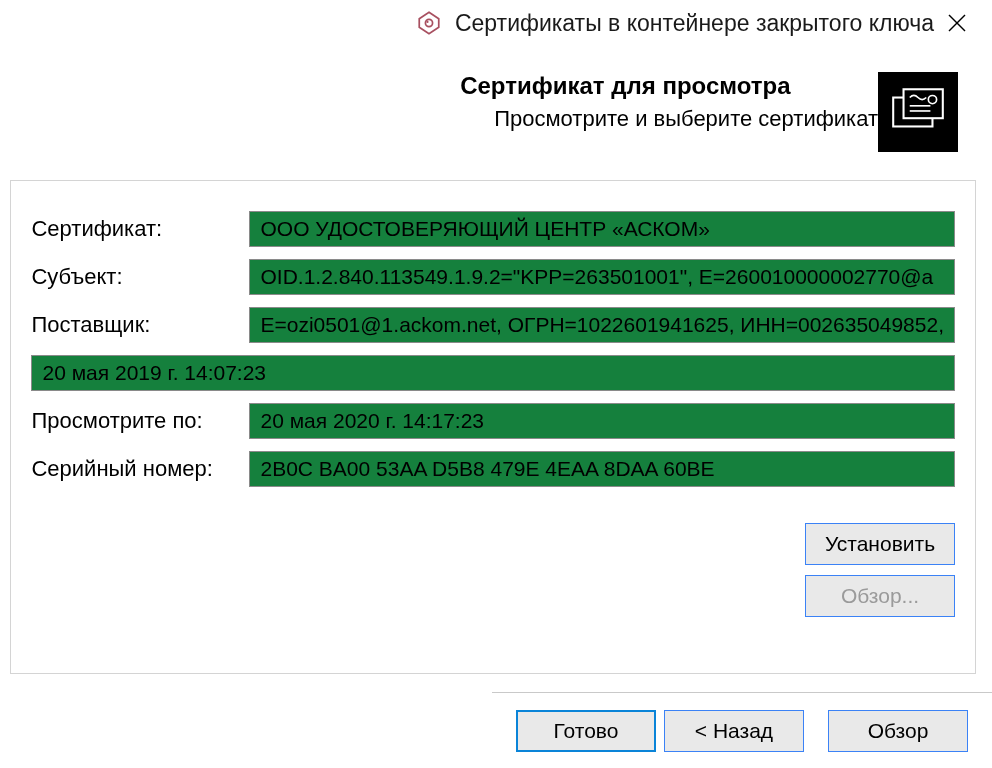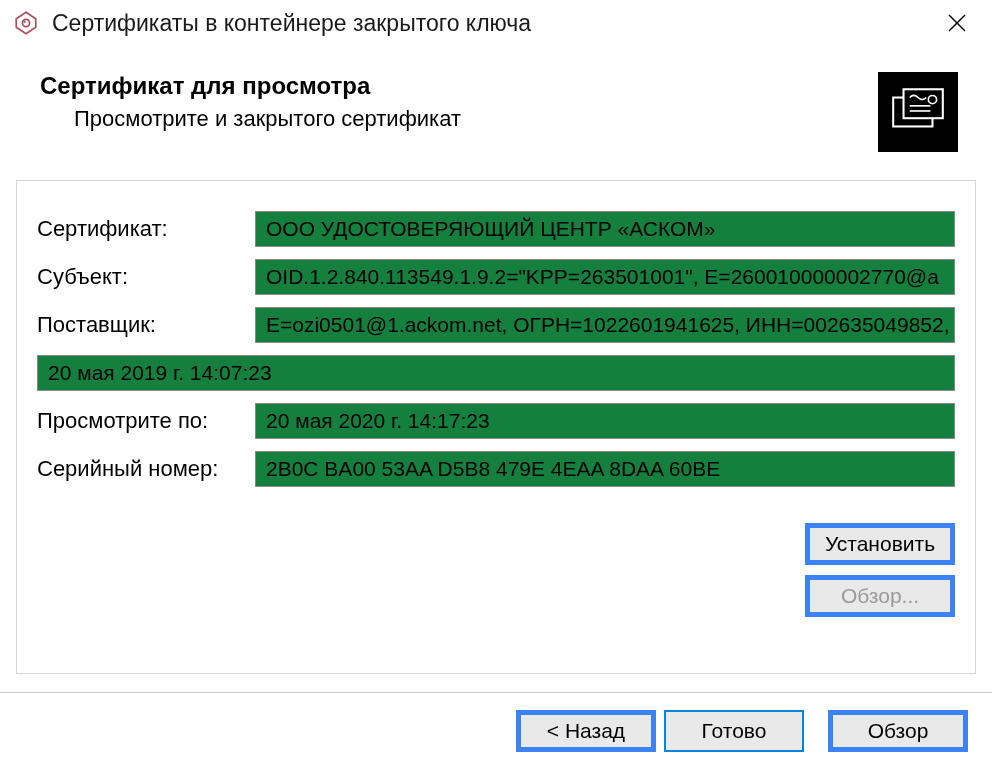--- a/index.html
+++ b/index.html
@@ -9,20 +9,21 @@
       width: 992px;
       height: 768px;
       overflow: hidden;
     }
     .window {
       width: 100%;
       height: 100%;
       background: #ffffff;
       display: flex;
       flex-direction: column;
+      align-items: flex-end;
     }
     .titlebar {
       height: 46px;
       display: flex;
       align-items: center;
       padding: 0 12px;
       background: #ffffff;
     }
     .titlebar-icon {
       width: 28px;
@@ -108,21 +109,21 @@
     }
     .action-row {
       display: flex;
       justify-content: flex-end;
       gap: 14px;
       margin-top: 36px;
     }
     .btn {
       min-width: 150px;
       height: 42px;
-      border: 5px solid #3b82f6;
+      border: 1px solid #3b82f6;
       background: #e9e9e9;
       font-size: 21px;
       color: #000;
       display: flex;
       align-items: center;
       justify-content: center;
       padding: 0 14px;
       cursor: default;
     }
     .btn.disabled {
@@ -172,21 +173,21 @@
       <svg width="20" height="20" viewBox="0 0 20 20">
           <line x1="2" y1="2" x2="18" y2="18" stroke="#000" stroke-width="1.5"></line>
           <line x1="18" y1="2" x2="2" y2="18" stroke="#000" stroke-width="1.5"></line>
         </svg>
     </div>
   </div>
 
   <div class="header-section">
     <div class="header-text">
       <div class="header-title">Сертификат для просмотра</div>
-      <div class="header-subtitle">Просмотрите и закрытого сертификат</div>
+      <div class="header-subtitle">Просмотрите и выберите сертификат</div>
     </div>
     <div class="header-icon">
       <svg viewBox="0 0 60 56">
         <rect x="6" y="14" width="38" height="28" fill="none" stroke="#fff" stroke-width="2"></rect>
         <rect x="16" y="6" width="38" height="28" fill="#000" stroke="#fff" stroke-width="2"></rect>
         <circle cx="44" cy="16" r="4" fill="none" stroke="#fff" stroke-width="1.6"></circle>
         <path d="M 22 14 q 4 -4 8 0 t 8 0" fill="none" stroke="#fff" stroke-width="1.6"></path>
         <line x1="22" y1="22" x2="42" y2="22" stroke="#fff" stroke-width="1.6"></line>
         <line x1="22" y1="27" x2="42" y2="27" stroke="#fff" stroke-width="1.6"></line>
       </svg>
@@ -228,19 +229,19 @@
       <div class="btn">Установить</div>
     </div>
     <div class="obzor-row">
       <div class="btn disabled">Обзор...</div>
     </div>
 
   </div>
 
   <div class="footer">
     <div style="display:flex; gap:8px;">
+      <div class="btn default-btn">Готово</div>
       <div class="btn">&lt; Назад</div>
-      <div class="btn default-btn">Готово</div>
     </div>
     <div class="btn">Обзор</div>
   </div>
 
 </div>
 
 </body></html>

